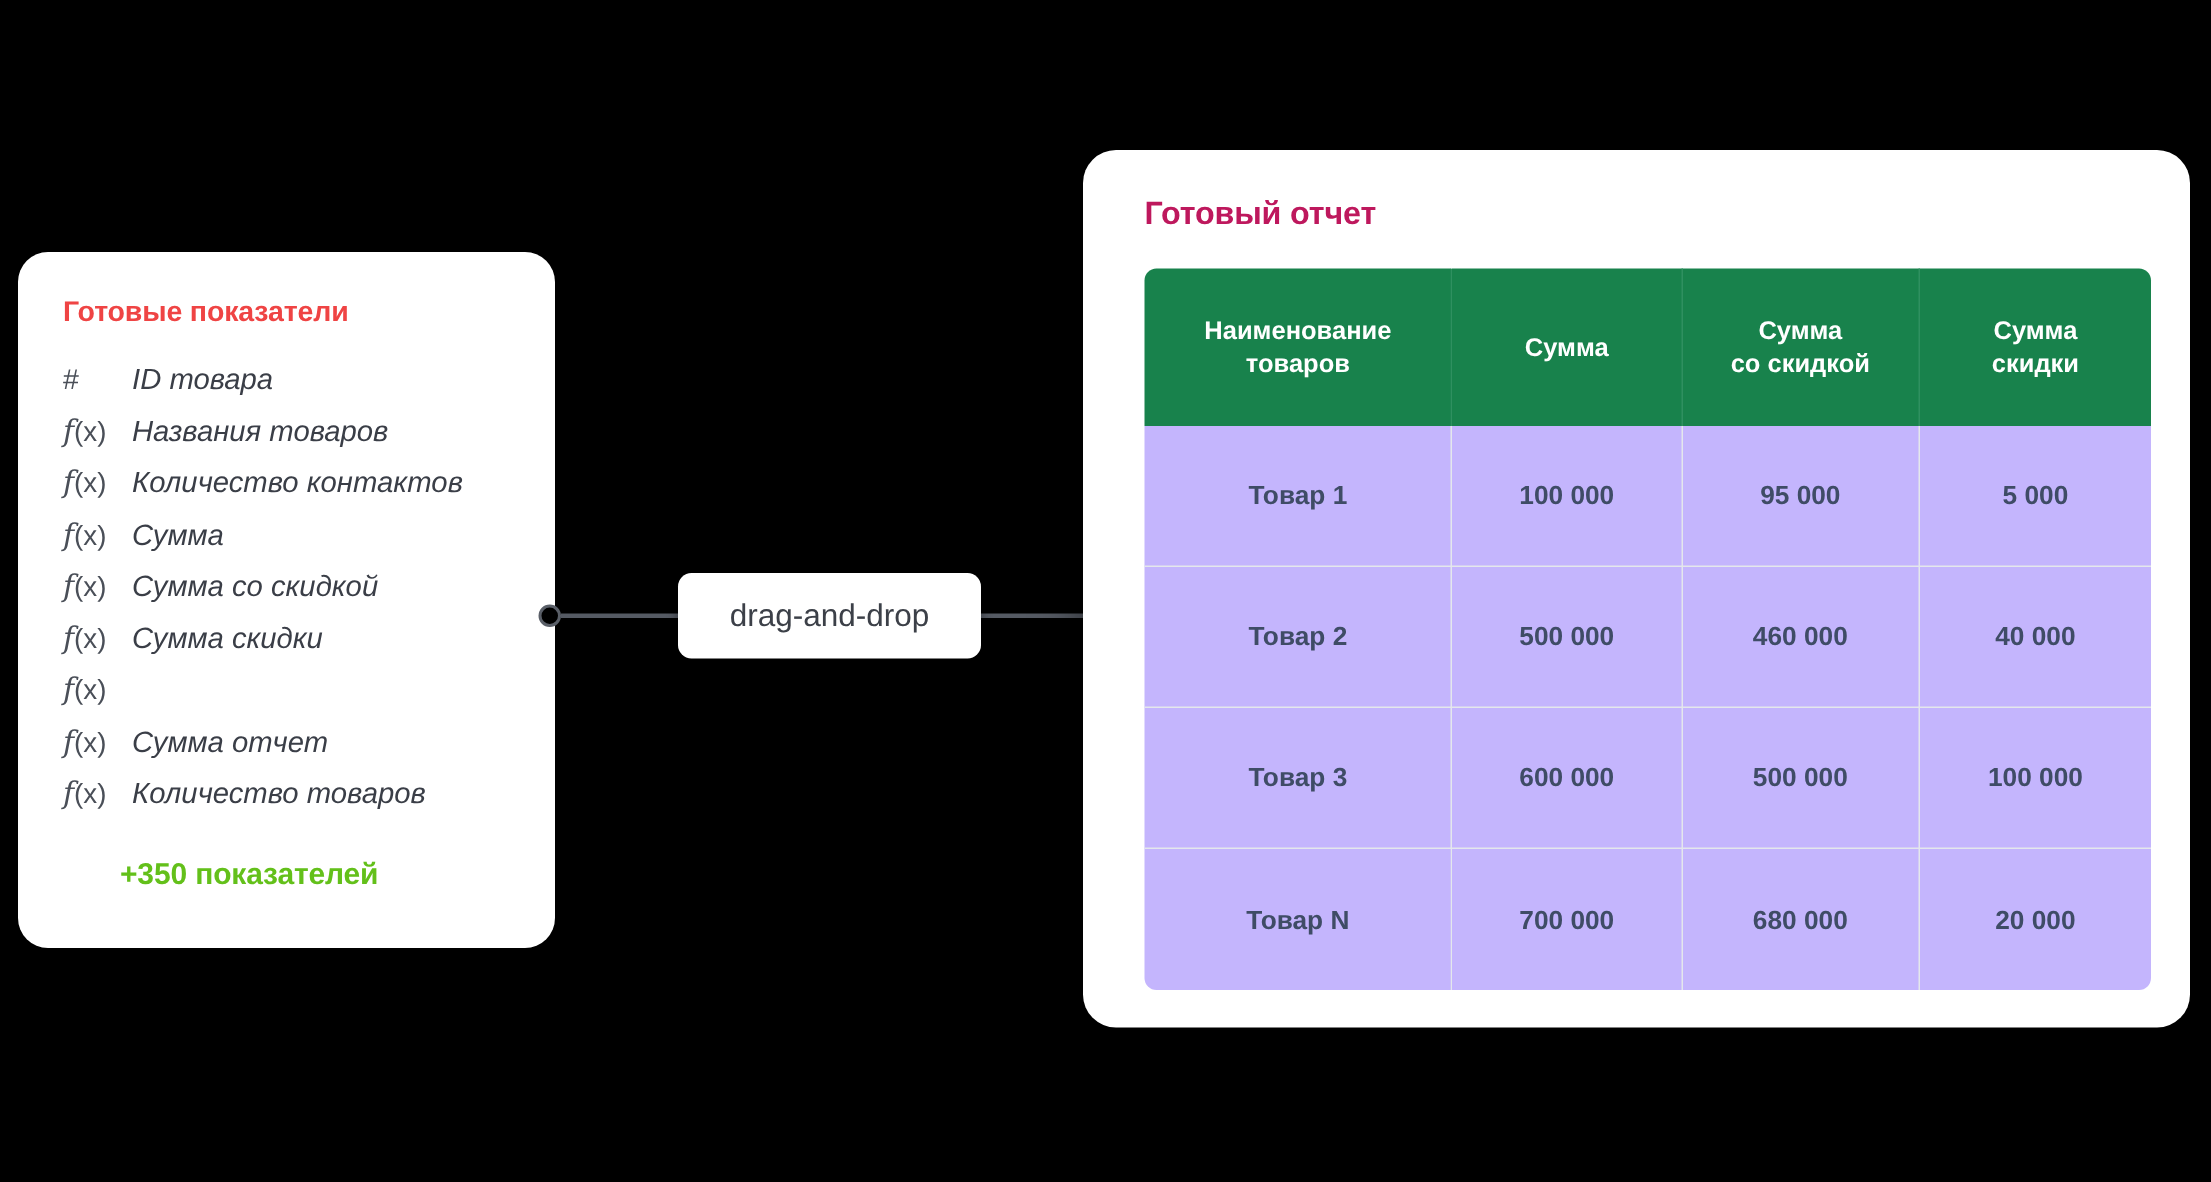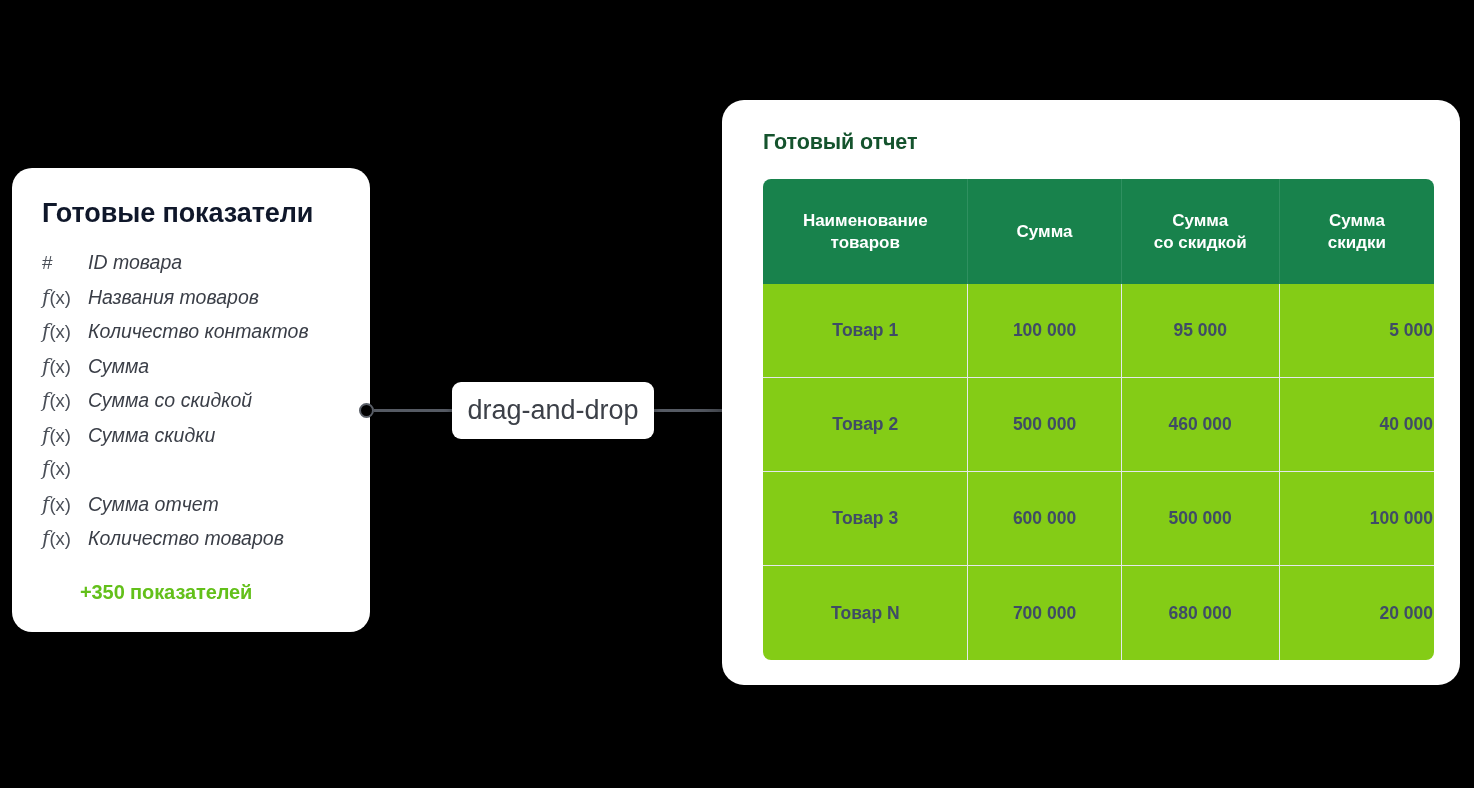--- a/index.html
+++ b/index.html
@@ -23,23 +23,23 @@
     top: 168px;
     width: 358px;
     height: 464px;
     background: #ffffff;
     border-radius: 20px;
     box-shadow: 0 10px 28px rgba(0,0,0,0.55);
     box-sizing: border-box;
     padding: 30px 0 0 30px;
   }
   #metrics-card .card-title {
-    font-size: 27px;
-    font-weight: bold;
-    color: #0f172a;
+    font-size: 19px;
+    font-weight: bold;
+    color: #ef4444;
     letter-spacing: -0.1px;
     margin: 0 0 22px 0;
   }
   .metric-list {
     display: block;
   }
   .metric-row {
     display: flex;
     align-items: baseline;
     height: 34.5px;
@@ -114,21 +114,21 @@
     position: absolute;
     left: 94px;
     top: 0px;
     width: 202px;
     height: 57px;
     background: #ffffff;
     border-radius: 9px;
     display: flex;
     align-items: center;
     justify-content: center;
-    font-size: 27px;
+    font-size: 21px;
     color: #3c4048;
     box-shadow: 0 2px 7px rgba(0,0,0,0.45);
     box-sizing: border-box;
   }
 
   
   #report-card {
     position: absolute;
     left: 722px;
     top: 100px;
@@ -136,21 +136,21 @@
     height: 585px;
     background: #ffffff;
     border-radius: 22px;
     box-shadow: 0 12px 32px rgba(0,0,0,0.55);
     box-sizing: border-box;
     padding: 30px 26px 0 41px;
   }
   #report-card .card-title {
     font-size: 21.5px;
     font-weight: bold;
-    color: #14532d;
+    color: #be185d;
     margin: 0 0 24px 0;
     letter-spacing: -0.1px;
   }
   #report-table {
     width: 671px;
     border-collapse: separate;
     border-spacing: 0;
     table-layout: fixed;
   }
   #report-table thead th {
@@ -164,32 +164,32 @@
     text-align: center;
     padding: 0 6px;
     border-right: 1.5px solid #2f9060;
     box-sizing: border-box;
   }
   #report-table thead th:last-child { border-right: none; }
   #report-table thead th:first-child { border-top-left-radius: 8px; }
   #report-table thead th:last-child  { border-top-right-radius: 8px; }
 
   #report-table tbody td {
-    background: #84cc16;
+    background: #c4b5fd;
     color: #3f4c66;
     font-size: 17.5px;
     font-weight: bold;
     text-align: center;
     height: 94px;
     vertical-align: middle;
     border-right: 1.5px solid #e4e7ec;
     border-bottom: 1.5px solid #e4e7ec;
     box-sizing: border-box;
   }
-  #report-table tbody td:last-child { border-right: none; text-align: right; }
+  #report-table tbody td:last-child { border-right: none; }
   #report-table tbody tr:last-child td { border-bottom: none; }
   #report-table tbody tr:last-child td:first-child { border-bottom-left-radius: 8px; }
   #report-table tbody tr:last-child td:last-child  { border-bottom-right-radius: 8px; }
 
   .col-name  { width: 196px; }
   .col-sum   { width: 146px; }
   .col-disc  { width: 151px; }
   .col-amt   { width: 147px; }
 </style>
 </head>

